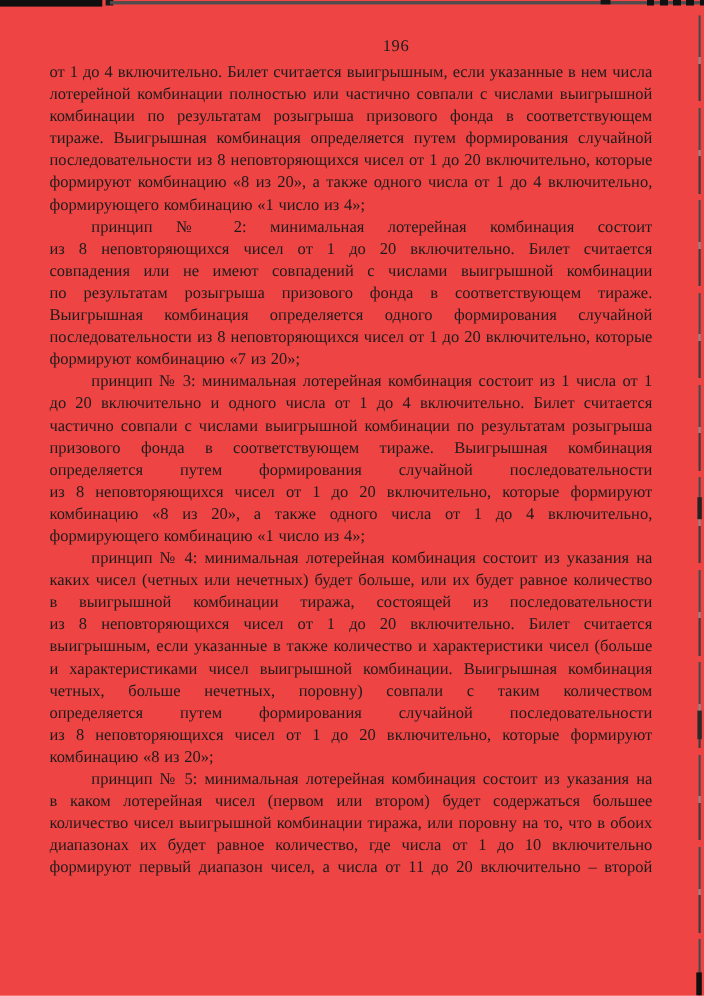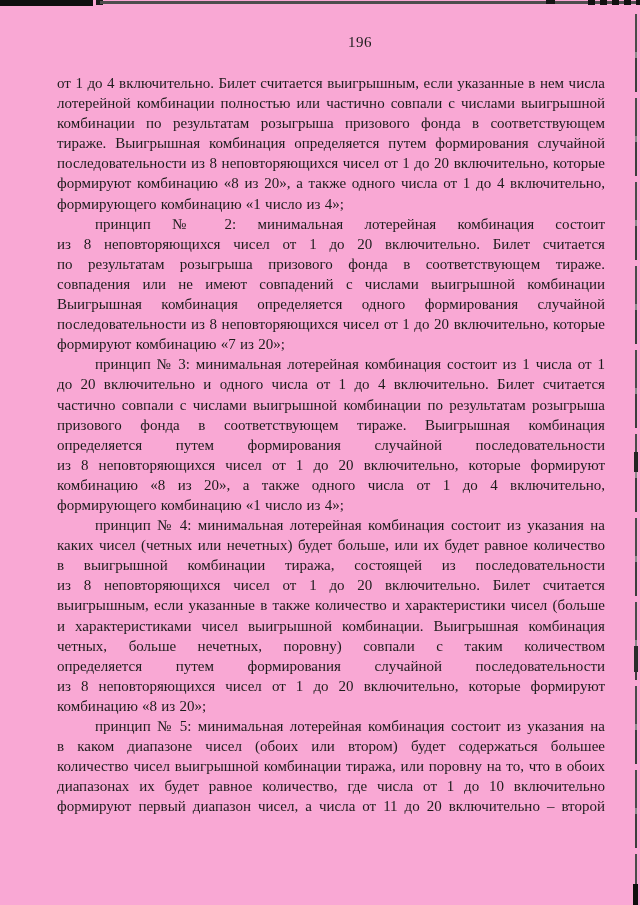--- a/index.html
+++ b/index.html
@@ -4,21 +4,21 @@
 <style>
   html, body { margin: 0; padding: 0; }
   body {
     width: 640px; height: 905px;
     background: #ffffff;
     font-family: "Liberation Serif", serif;
   }
   .page {
     position: relative;
     width: 640px; height: 905px;
-    background: #f9a8d4;
+    background: #ef4444;
     overflow: hidden;
     color: #1c1c1c;
   }
   
   .art { position: absolute; pointer-events: none; }
   .top-bar-solid { left: 0; top: 0; width: 93px; height: 6px; background: #0f0f0f; }
   .top-dot { left: 96px; top: 0; width: 7px; height: 5px; background: #1a1a1a; }
   .top-line { left: 100px; top: 1px; width: 540px; height: 3px; background: #4d4d4d; }
   .top-dash-single { left: 546px; top: 0; width: 9px; height: 4px; background: #141414; }
   .top-dashes {
@@ -37,23 +37,22 @@
 
   .page-number {
     position: absolute;
     left: 348px; top: 34px;
     font-size: 15px;
     letter-spacing: 0.5px;
     color: #1c1c1c;
   }
   .text-block {
     position: absolute;
-    left: 57px; top: 56px;
+    left: 45px; top: 56px;
     width: 548px;
-    margin-top: 17px;
   }
   .line {
     font-size: 15px;
     line-height: 20.1px;
     height: 20.1px;
     overflow: hidden;
     text-align: justify;
     word-spacing: 0.5px;
   }
   .line.j { text-align-last: justify; }
@@ -79,22 +78,22 @@
   <div class="text-block">
       <div class="line j">от 1 до 4 включительно. Билет считается выигрышным, если указанные в нем числа</div>
       <div class="line j">лотерейной комбинации полностью или частично совпали с числами выигрышной</div>
       <div class="line j">комбинации по результатам розыгрыша призового фонда в соответствующем</div>
       <div class="line j">тираже. Выигрышная комбинация определяется путем формирования случайной</div>
       <div class="line j">последовательности из 8 неповторяющихся чисел от 1 до 20 включительно, которые</div>
       <div class="line j">формируют комбинацию «8 из 20», а также одного числа от 1 до 4 включительно,</div>
       <div class="line">формирующего комбинацию «1 число из 4»;</div>
       <div class="line j indent">принцип № 2: минимальная лотерейная комбинация состоит</div>
       <div class="line j">из 8 неповторяющихся чисел от 1 до 20 включительно. Билет считается</div>
+      <div class="line j">совпадения или не имеют совпадений с числами выигрышной комбинации</div>
       <div class="line j">по результатам розыгрыша призового фонда в соответствующем тираже.</div>
-      <div class="line j">совпадения или не имеют совпадений с числами выигрышной комбинации</div>
       <div class="line j">Выигрышная комбинация определяется одного формирования случайной</div>
       <div class="line j">последовательности из 8 неповторяющихся чисел от 1 до 20 включительно, которые</div>
       <div class="line">формируют комбинацию «7 из 20»;</div>
       <div class="line j indent">принцип № 3: минимальная лотерейная комбинация состоит из 1 числа от 1</div>
       <div class="line j">до 20 включительно и одного числа от 1 до 4 включительно. Билет считается</div>
       <div class="line j">частично совпали с числами выигрышной комбинации по результатам розыгрыша</div>
       <div class="line j">призового фонда в соответствующем тираже. Выигрышная комбинация</div>
       <div class="line j">определяется путем формирования случайной последовательности</div>
       <div class="line j">из 8 неповторяющихся чисел от 1 до 20 включительно, которые формируют</div>
       <div class="line j">комбинацию «8 из 20», а также одного числа от 1 до 4 включительно,</div>
@@ -103,19 +102,19 @@
       <div class="line j">каких чисел (четных или нечетных) будет больше, или их будет равное количество</div>
       <div class="line j">в выигрышной комбинации тиража, состоящей из последовательности</div>
       <div class="line j">из 8 неповторяющихся чисел от 1 до 20 включительно. Билет считается</div>
       <div class="line j">выигрышным, если указанные в также количество и характеристики чисел (больше</div>
       <div class="line j">и характеристиками чисел выигрышной комбинации. Выигрышная комбинация</div>
       <div class="line j">четных, больше нечетных, поровну) совпали с таким количеством</div>
       <div class="line j">определяется путем формирования случайной последовательности</div>
       <div class="line j">из 8 неповторяющихся чисел от 1 до 20 включительно, которые формируют</div>
       <div class="line">комбинацию «8 из 20»;</div>
       <div class="line j indent">принцип № 5: минимальная лотерейная комбинация состоит из указания на то,</div>
-      <div class="line j">в каком диапазоне чисел (обоих или втором) будет содержаться большее</div>
+      <div class="line j">в каком лотерейная чисел (первом или втором) будет содержаться большее</div>
       <div class="line j">количество чисел выигрышной комбинации тиража, или поровну на то, что в обоих</div>
       <div class="line j">диапазонах их будет равное количество, где числа от 1 до 10 включительно</div>
       <div class="line j">формируют первый диапазон чисел, а числа от 11 до 20 включительно – второй</div>
     </div>
 
 </div>
 
 </body></html>

